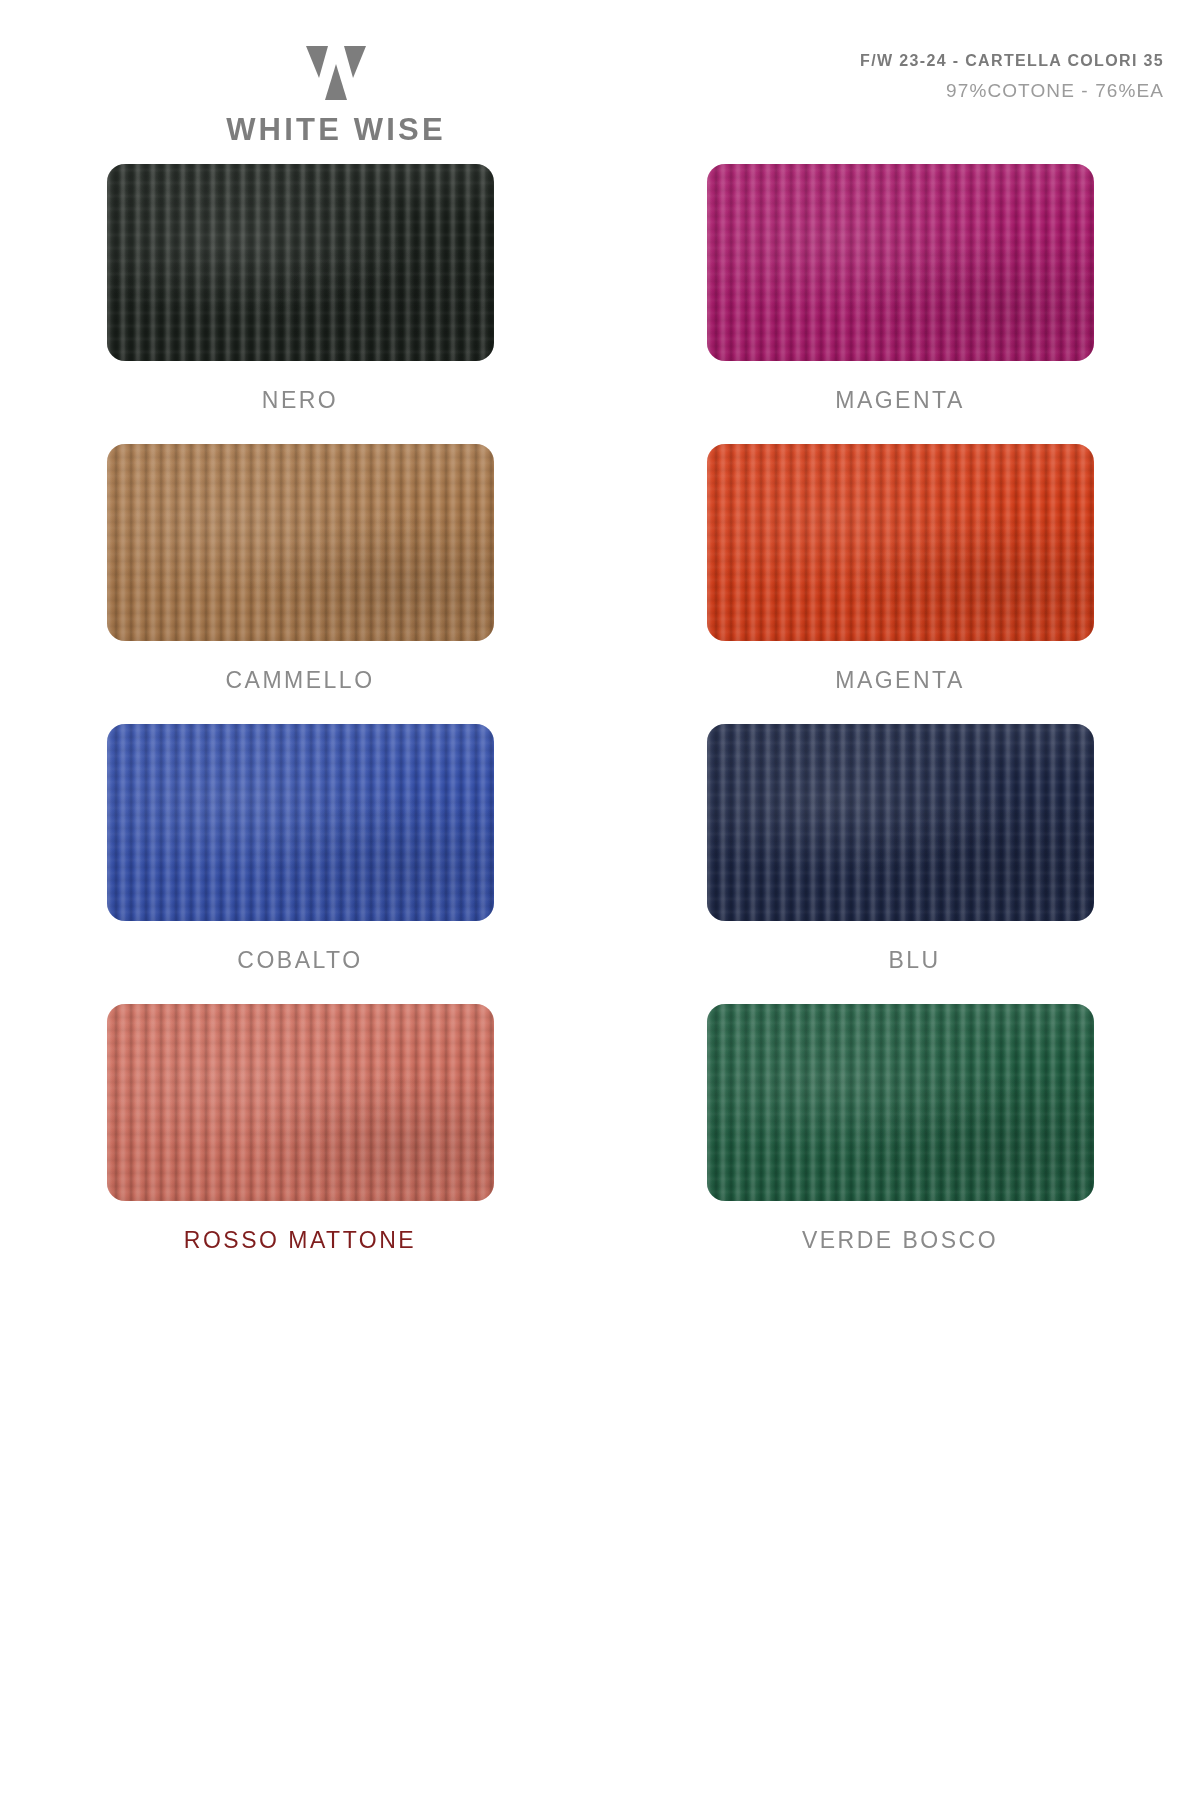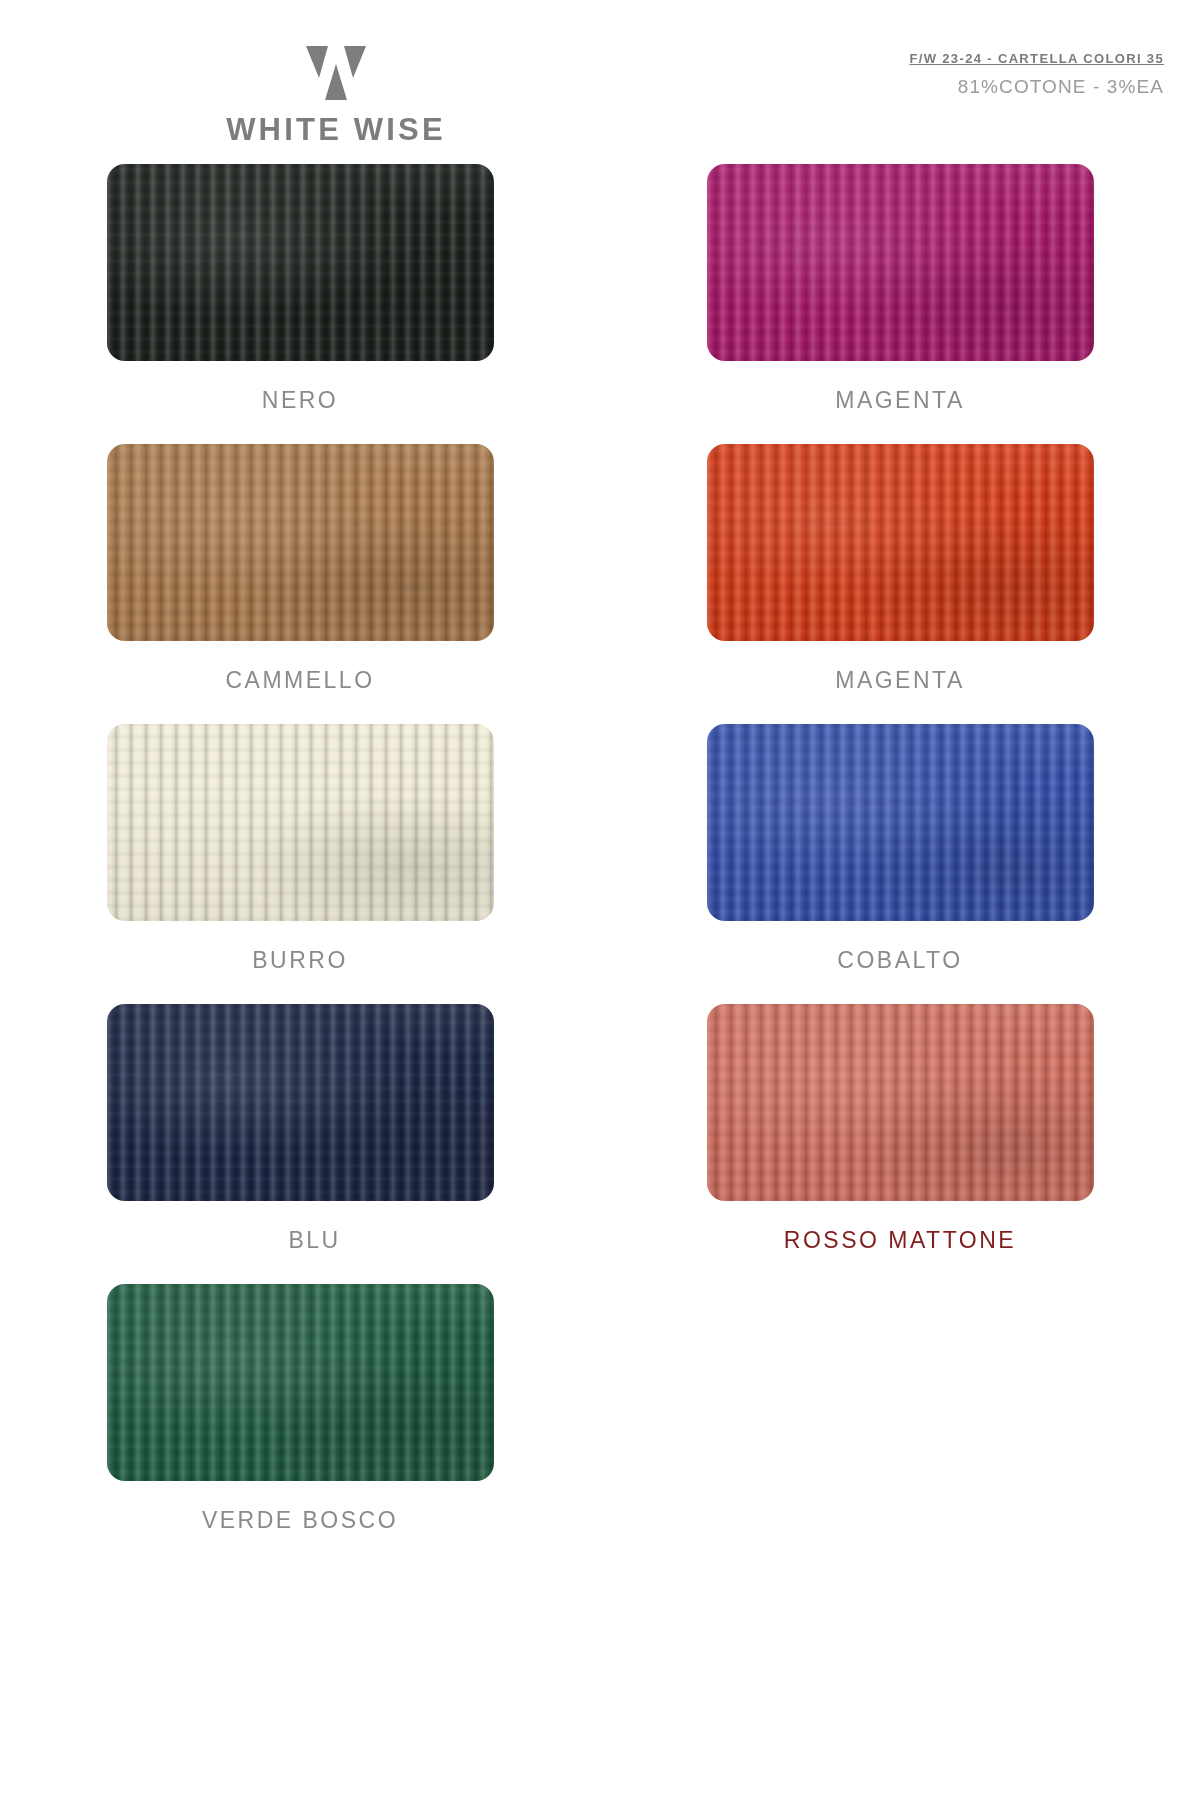--- a/index.html
+++ b/index.html
@@ -41,27 +41,26 @@
     color: #7d7d7d;
     line-height: 1;
   }
   .header-meta {
     position: absolute;
     right: 36px;
     top: 52px;
     text-align: right;
   }
   .season-line {
-    font-size: 13px;
+    font-size: 16px;
     font-weight: 700;
     letter-spacing: 1.35px;
     color: #7a7a7a;
     line-height: 1.1;
     white-space: nowrap;
-    text-decoration: underline;
   }
   .composition-line {
     margin-top: 11px;
     font-size: 19px;
     font-weight: 400;
     letter-spacing: 1.1px;
     color: #9b9b9b;
     line-height: 1.1;
     white-space: nowrap;
   }
@@ -150,21 +149,21 @@
     <svg class="brand-mark" viewBox="0 0 64 58">
       <polygon points="2,2 24,2 15,34" fill="#7d7d7d"></polygon>
       <polygon points="40,2 62,2 49,34" fill="#7d7d7d"></polygon>
       <polygon points="32,20 43,56 21,56" fill="#7d7d7d"></polygon>
     </svg>
     <div class="brand-name" style="color: rgb(125, 125, 125);">WHITE WISE</div>
   </div>
 
   <div class="header-meta">
     <div class="season-line" style="color: rgb(122, 122, 122);">F/W 23-24 - CARTELLA COLORI 35</div>
-    <div class="composition-line" style="color: rgb(155, 155, 155);">81%COTONE - 3%EA</div>
+    <div class="composition-line" style="color: rgb(155, 155, 155);">97%COTONE - 76%EA</div>
   </div>
 
 </div>
 
 <div class="swatch-grid">
 
   <div class="swatch-cell">
     <div class="swatch-chip" style="background-color: rgb(27, 33, 28);">
       <div class="rib"></div>
       <div class="mottle"></div>
@@ -193,28 +192,20 @@
 
   <div class="swatch-cell">
     <div class="swatch-chip" style="background-color: rgb(213, 60, 24);">
       <div class="rib"></div>
       <div class="mottle"></div>
       <div class="vignette"></div>
     </div>
     <div class="swatch-label" style="color: rgb(138, 138, 138);">MAGENTA</div>
   </div>
 
-  <div class="swatch-cell">
-    <div class="swatch-chip" style="background-color: rgb(241, 236, 216);">
-      <div class="rib"></div>
-      <div class="mottle"></div>
-      <div class="vignette"></div>
-    </div>
-    <div class="swatch-label" style="color: rgb(138, 138, 138);">BURRO</div>
-  </div>
 
   <div class="swatch-cell">
     <div class="swatch-chip" style="background-color: rgb(53, 80, 171);">
       <div class="rib"></div>
       <div class="mottle"></div>
       <div class="vignette"></div>
     </div>
     <div class="swatch-label" style="color: rgb(138, 138, 138);">COBALTO</div>
   </div>
 

